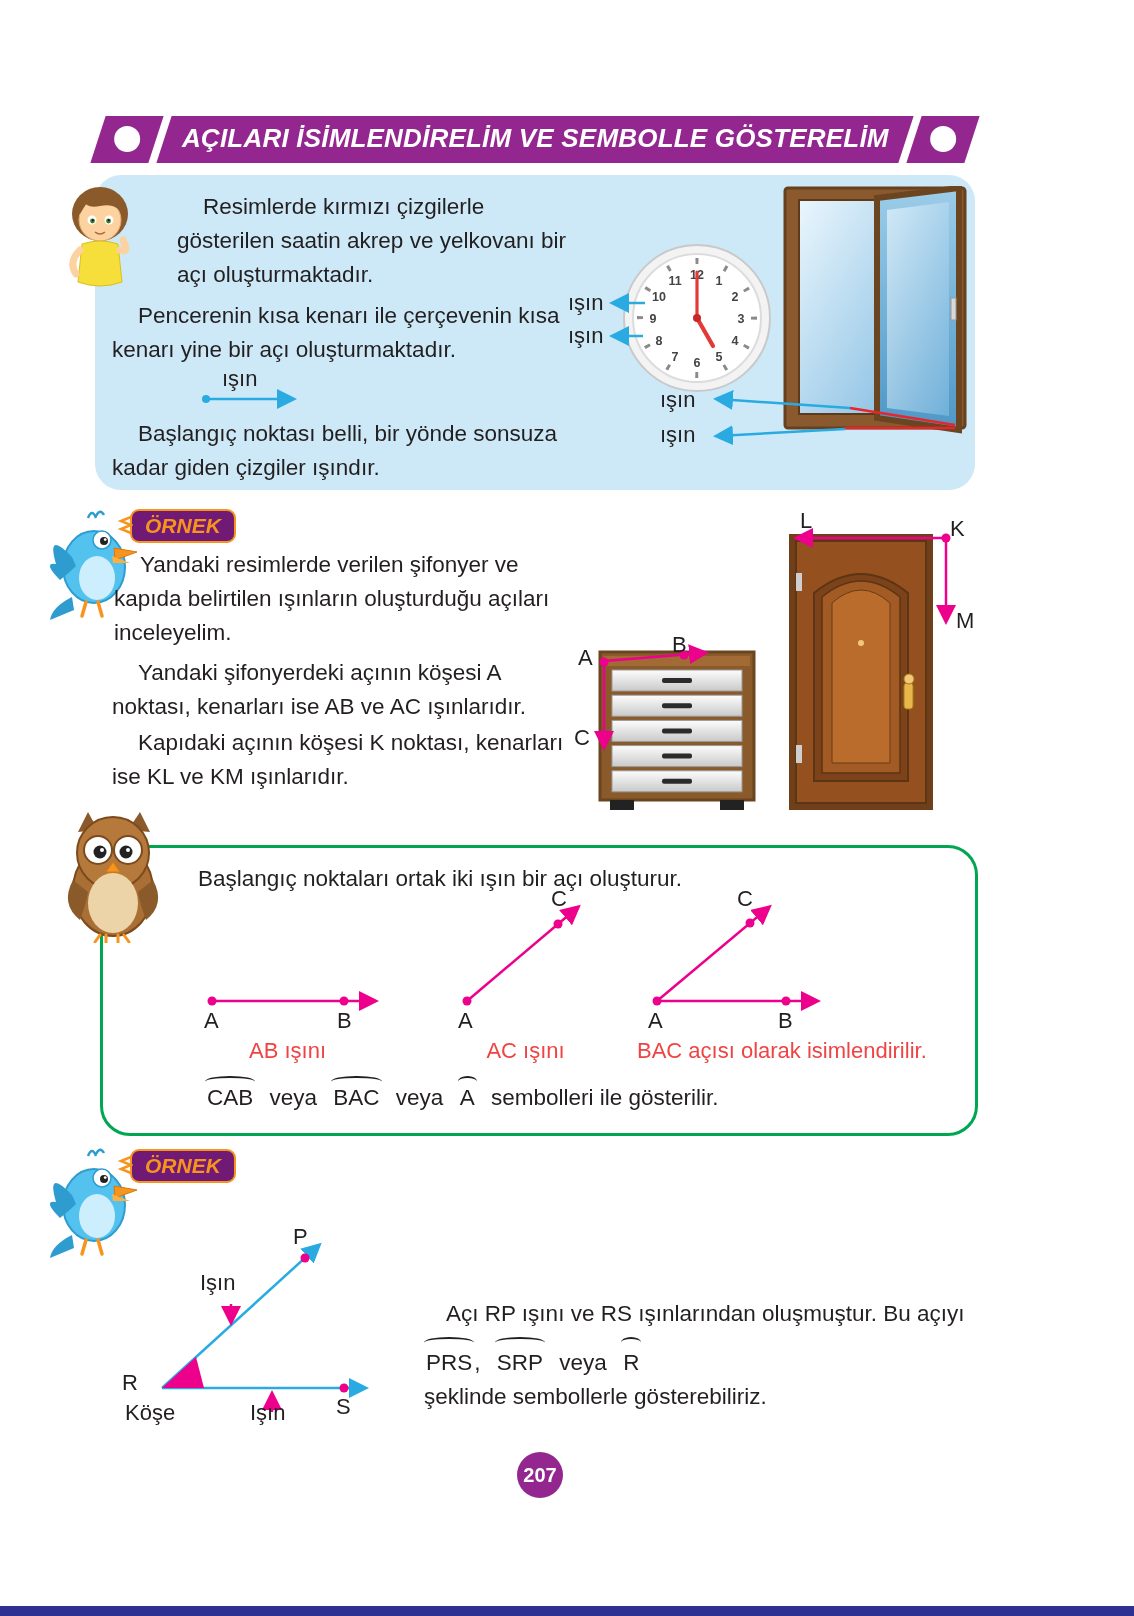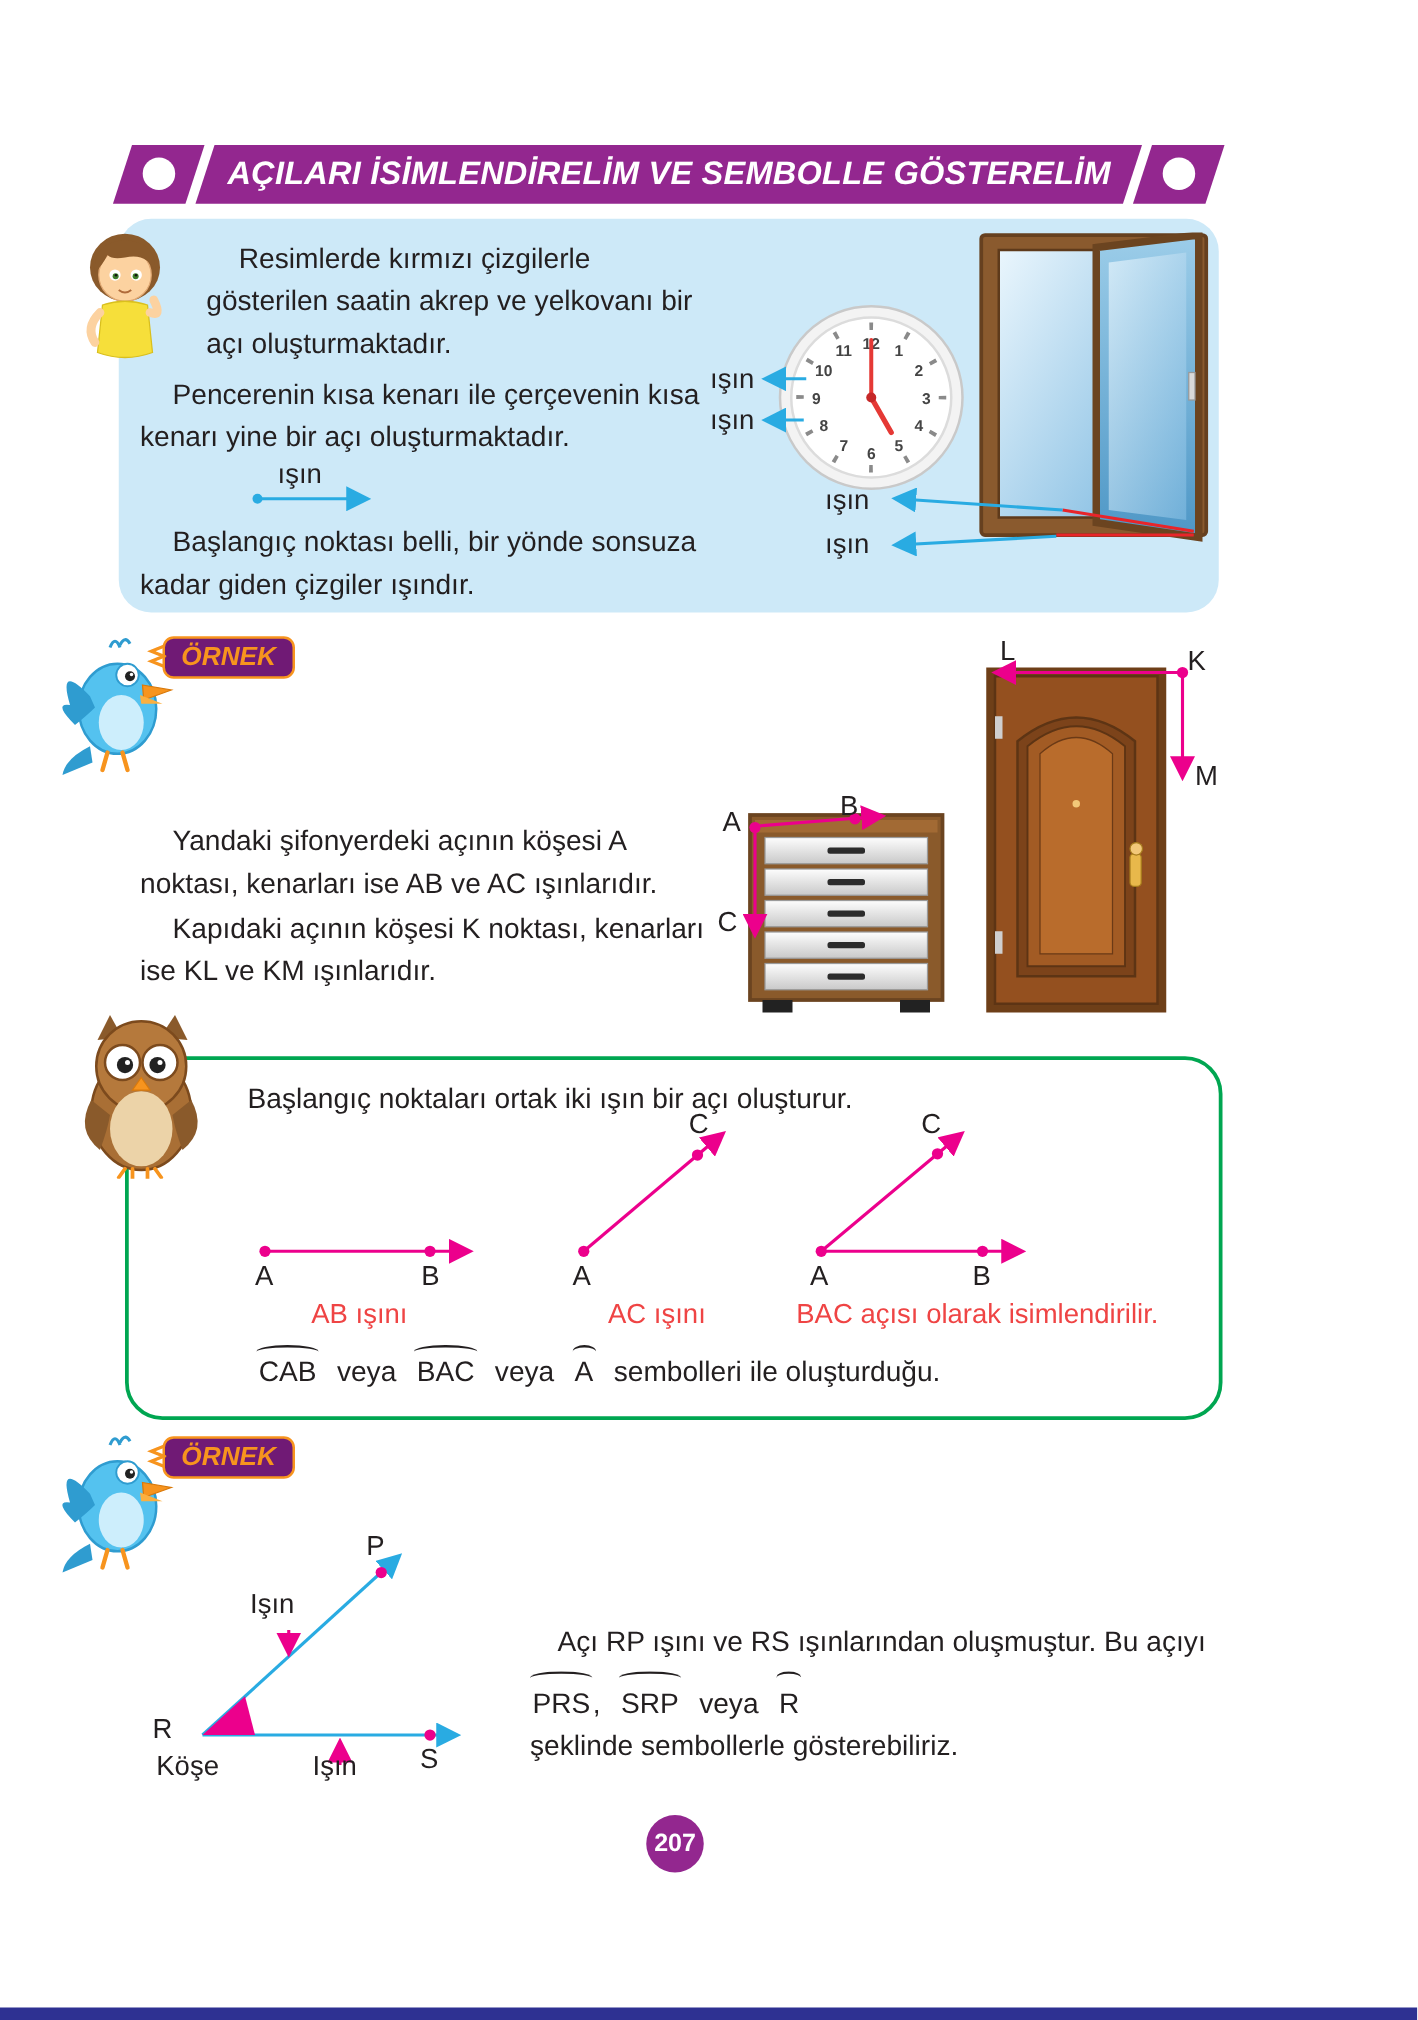--- a/index.html
+++ b/index.html
@@ -72,21 +72,21 @@
     <circle cx="42.5" cy="41" r="2.4" fill="#3f7d2c"></circle>
       <circle cx="58.5" cy="41" r="2.4" fill="#3f7d2c"></circle>
     <circle cx="42.8" cy="40.2" r="1" fill="#111"></circle>
       <circle cx="58.8" cy="40.2" r="1" fill="#111"></circle>
     <path d="M45,52 Q50,56 55,52" stroke="#b06b3a" stroke-width="1.6" fill="none"></path>
     <path d="M32,64 Q50,58 68,64 L72,102 Q50,110 28,102 Z" fill="#f6df3a" stroke="#d9bf1e" stroke-width="1"></path>
     <path d="M30,70 Q18,82 26,94" stroke="#fcd2a0" stroke-width="7" fill="none" stroke-linecap="round"></path>
     <path d="M70,70 Q80,74 73,60" stroke="#fcd2a0" stroke-width="7" fill="none" stroke-linecap="round"></path>
   </svg>
 
-  <div class="abs txt ind" style="left:165px; top:190px; width:400px; z-index:5;">Resimlerde kırmızı çizgilerle gösterilen saatin akrep ve yelkovanı bir açı oluşturmaktadır.</div>
+  <div class="abs txt ind" style="left:177px; top:190px; width:400px; z-index:5;">Resimlerde kırmızı çizgilerle gösterilen saatin akrep ve yelkovanı bir açı oluşturmaktadır.</div>
   <div class="abs txt ind" style="left:112px; top:299px; width:460px; z-index:5;">Pencerenin kısa kenarı ile çerçevenin kısa kenarı yine bir açı oluşturmaktadır.</div>
   <span class="lbl" style="left:222px; top:366px;">ışın</span>
   <div class="abs txt ind" style="left:112px; top:417px; width:475px; z-index:5;">Başlangıç noktası belli, bir yönde sonsuza kadar giden çizgiler ışındır.</div>
 
   <span class="lbl" style="left:568px; top:290px;">ışın</span>
   <span class="lbl" style="left:568px; top:323px;">ışın</span>
 
   <span class="lbl" style="left:660px; top:387px;">ışın</span>
   <span class="lbl" style="left:660px; top:422px;">ışın</span>
 
@@ -145,20 +145,21 @@
     <path d="M46,16 q4,-10 8,0 M54,14 q4,-8 8,-1" stroke="#2f9cd0" stroke-width="2.5" fill="none"></path>
   </svg>
 
   <div class="badge" style="left:130px; top:509px;">
     <svg class="zig" width="16" height="22" viewBox="0 0 16 22">
       <path d="M14,2 L4,6 L14,10 L4,14 L14,18" stroke="#f7941e" stroke-width="2.5" fill="none"></path>
     </svg>
     <span>ÖRNEK</span>
   </div>
 
+  <div class="abs txt ind" style="left:114px; top:548px; width:458px; z-index:5;">Yandaki resimlerde verilen şifonyer ve kapıda belirtilen ışınların oluşturduğu açıları inceleyelim.</div>
   <div class="abs txt ind" style="left:112px; top:656px; width:462px; z-index:5;">Yandaki şifonyerdeki açının köşesi A noktası, kenarları ise AB ve AC ışınlarıdır.</div>
   <div class="abs txt ind" style="left:112px; top:726px; width:468px; z-index:5;">Kapıdaki açının köşesi K noktası, kenarları ise KL ve KM ışınlarıdır.</div>
 
   <svg class="img" style="left:598px; top:650px;" width="158" height="162" viewBox="0 0 158 162">
     <defs>
       <linearGradient id="dwg" x1="0" y1="0" x2="0" y2="1">
         <stop offset="0" stop-color="#fdfdfd"></stop>
           <stop offset="1" stop-color="#c9c9c9"></stop>
       </linearGradient>
     </defs>
@@ -231,21 +232,21 @@
   <div class="cap" style="left:230px; top:1038px; width:115px; text-align:center;">AB ışını</div>
   <div class="cap" style="left:468px; top:1038px; width:115px; text-align:center;">AC ışını</div>
   <div class="cap" style="left:637px; top:1038px;">BAC açısı olarak isimlendirilir.</div>
 
   <div class="symline" style="left:205px; top:1076px;">
     <span class="unit hat"><span>CAB</span></span>
     <span class="unit">veya</span>
     <span class="unit hat"><span>BAC</span></span>
     <span class="unit">veya</span>
     <span class="unit hat"><span>A</span></span>
-    <span class="unit">sembolleri ile oluşturduğu.</span>
+    <span class="unit">sembolleri ile gösterilir.</span>
   </div>
 
   <svg class="char" style="left:42px; top:1140px;" width="100" height="120" viewBox="0 0 100 120">
     <path d="M30,95 Q10,105 8,118 L32,108 Z" fill="#2f9cd0"></path>
     <ellipse cx="52" cy="65" rx="31" ry="36" fill="#54c2ef" stroke="#2f9cd0" stroke-width="2"></ellipse>
     <ellipse cx="55" cy="76" rx="18" ry="22" fill="#cdeefc"></ellipse>
     <circle cx="60" cy="38" r="9" fill="#fff" stroke="#2f9cd0" stroke-width="1.5"></circle>
     <circle cx="62" cy="39" r="4" fill="#222"></circle>
       <circle cx="63.2" cy="37.6" r="1.4" fill="#fff"></circle>
     <path d="M72,46 L95,50 L73,58 Z" fill="#f7941e" stroke="#d9790a" stroke-width="1"></path>

